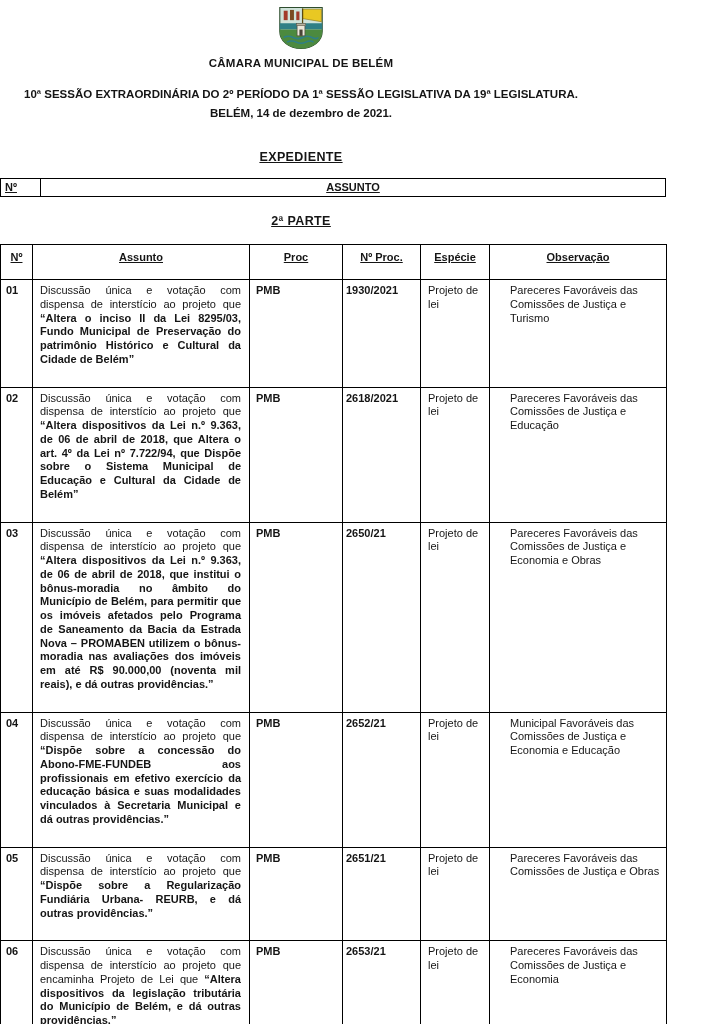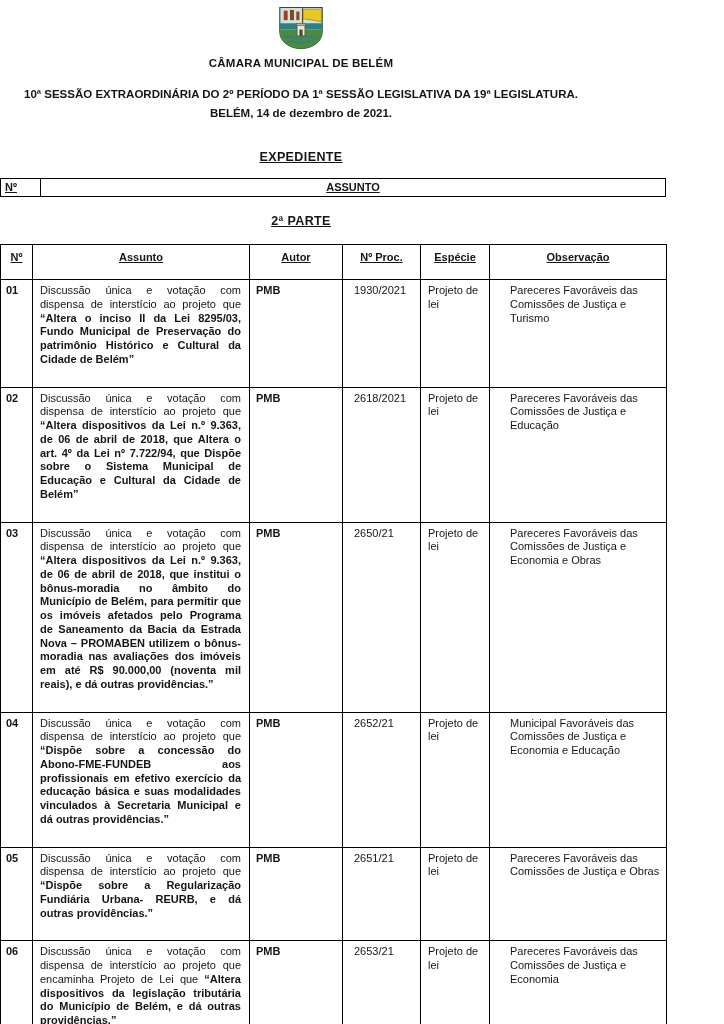--- a/index.html
+++ b/index.html
@@ -50,21 +50,21 @@
   .main-table{margin-top:16px;}
   .main-table th{
     font-weight:bold;text-decoration:underline;text-align:center;
     padding:6px 2px 14px 2px;vertical-align:top;
   }
   .main-table td{padding:4px 6px;}
   td.cell-num{padding-left:5px;font-weight:bold;}
   td.cell-assunto{text-align:justify;padding:4px 8px 20px 7px;}
   td.cell-assunto .quoted{font-weight:bold;}
   td.cell-autor{font-weight:bold;}
-  td.cell-proc{font-weight:normal;padding-left:11px;}
+  td.cell-proc{font-weight:bold;padding-left:3px;}
   td.cell-especie{padding-left:7px;}
   td.cell-obs{padding-left:20px;}
 
   
   .w-num{width:32px;} .w-assunto{width:217px;} .w-autor{width:93px;}
   .w-proc{width:78px;} .w-especie{width:69px;} .w-obs{width:177px;}
 
   
   .row-h-1{height:91px;} .row-h-2{height:103px;} .row-h-3{height:179px;}
   .row-h-4{height:103px;} .row-h-5{height:80px;} .row-h-6{height:83px;}
@@ -120,21 +120,21 @@
   </tbody>
     </table>
 
   <div class="section-heading parte2-heading">2ª PARTE</div>
 
   <table class="doc-table main-table">
     <tbody>
         <tr>
       <th class="w-num">Nº</th>
       <th class="w-assunto">Assunto</th>
-      <th class="w-autor">Autor</th>
+      <th class="w-autor">Proc</th>
       <th class="w-proc">Nº Proc.</th>
       <th class="w-especie">Espécie</th>
       <th class="w-obs">Observação</th>
     </tr>
 
     <tr class="row-h-1">
       <td class="cell-num">01</td>
       <td class="cell-assunto"><span>Discussão única e votação com dispensa de interstício ao projeto que </span><span class="quoted">“Altera o inciso II da Lei 8295/03, Fundo Municipal de Preservação do patrimônio Histórico e Cultural da Cidade de Belém”</span></td>
       <td class="cell-autor">PMB</td>
       <td class="cell-proc">1930/2021</td>

